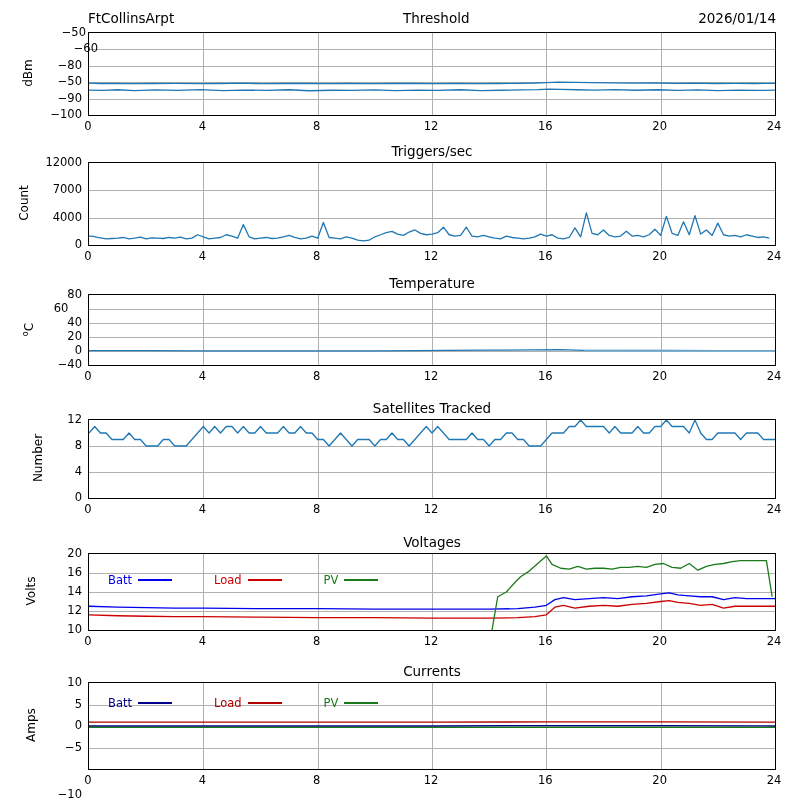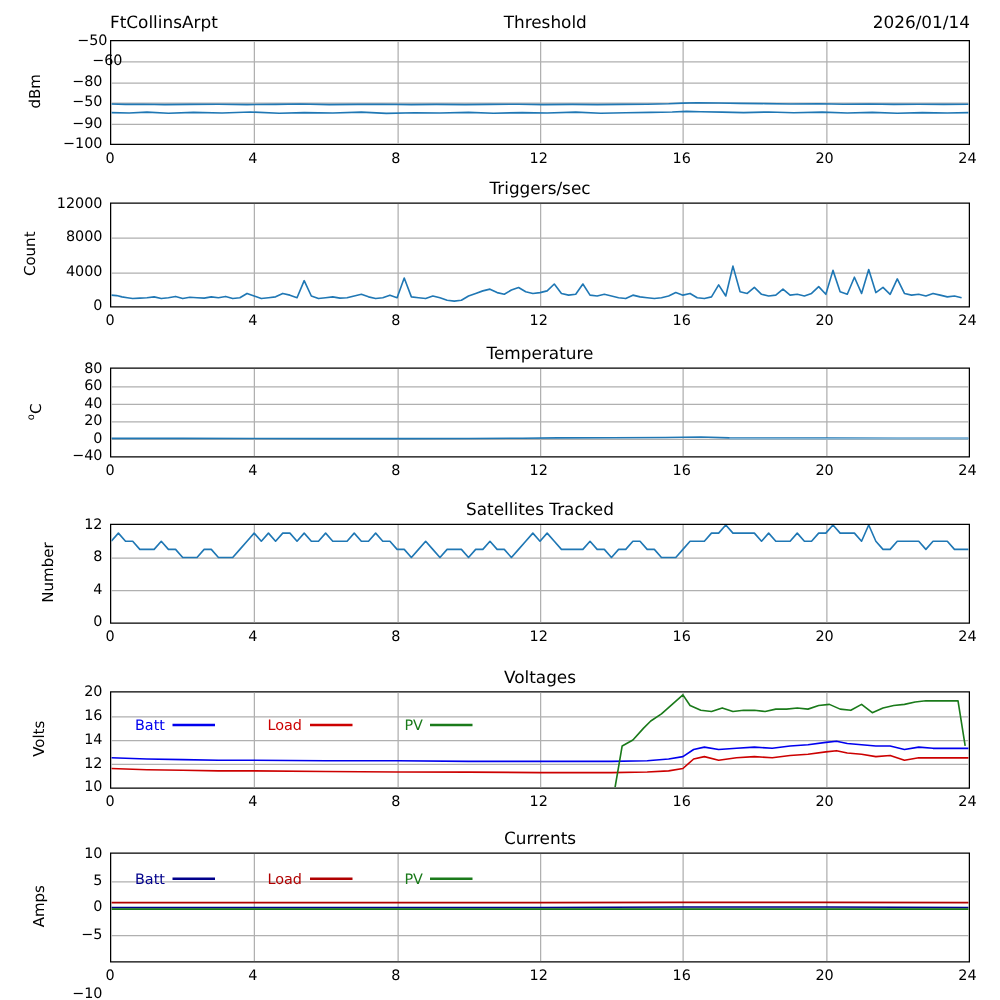--- a/index.html
+++ b/index.html
@@ -256,34 +256,34 @@
     <div class="ytick" style="left: 44px; width: 42px; top: 32px; position: absolute;">−50</div>
     <div class="xtick" style="left: 88px; top: 119px;">0</div>
     <div class="xtick" style="left: 202.333px; top: 119px;">4</div>
     <div class="xtick" style="left: 316.667px; top: 119px;">8</div>
     <div class="xtick" style="left: 431px; top: 119px;">12</div>
     <div class="xtick" style="left: 545.333px; top: 119px;">16</div>
     <div class="xtick" style="left: 659.667px; top: 119px;">20</div>
     <div class="xtick" style="left: 774px; top: 119px;">24</div>
     <div class="ytick" style="left: 40px; width: 42px; top: 244px; position: absolute;">0</div>
     <div class="ytick" style="left: 40px; width: 42px; top: 216.667px; position: absolute;">4000</div>
-    <div class="ytick" style="left: 40px; width: 42px; top: 189.333px; position: absolute;">8000</div>
+    <div class="ytick" style="left: 40px; width: 42px; top: 189.333px; position: absolute;">7000</div>
     <div class="ytick" style="left: 40px; width: 42px; top: 162px; position: absolute;">12000</div>
     <div class="xtick" style="left: 88px; top: 249px;">0</div>
     <div class="xtick" style="left: 202.333px; top: 249px;">4</div>
     <div class="xtick" style="left: 316.667px; top: 249px;">8</div>
     <div class="xtick" style="left: 431px; top: 249px;">12</div>
     <div class="xtick" style="left: 545.333px; top: 249px;">16</div>
     <div class="xtick" style="left: 659.667px; top: 249px;">20</div>
     <div class="xtick" style="left: 774px; top: 249px;">24</div>
     <div class="ytick" style="left: 40px; width: 42px; top: 364px; position: absolute;">−40</div>
     <div class="ytick" style="left: 40px; width: 42px; top: 350px; position: absolute;">0</div>
     <div class="ytick" style="left: 40px; width: 42px; top: 336px; position: absolute;">20</div>
     <div class="ytick" style="left: 40px; width: 42px; top: 322px; position: absolute;">40</div>
-    <div class="ytick" style="left: 40px; width: 42px; top: 308px; position: absolute;">60</div>
+    <div class="ytick" style="left: 40px; width: 42px; top: 308px; position: absolute; text-align: center;">60</div>
     <div class="ytick" style="left: 40px; width: 42px; top: 294px; position: absolute;">80</div>
     <div class="xtick" style="left: 88px; top: 369px;">0</div>
     <div class="xtick" style="left: 202.333px; top: 369px;">4</div>
     <div class="xtick" style="left: 316.667px; top: 369px;">8</div>
     <div class="xtick" style="left: 431px; top: 369px;">12</div>
     <div class="xtick" style="left: 545.333px; top: 369px;">16</div>
     <div class="xtick" style="left: 659.667px; top: 369px;">20</div>
     <div class="xtick" style="left: 774px; top: 369px;">24</div>
     <div class="ytick" style="left: 40px; width: 42px; top: 497px; position: absolute;">0</div>
     <div class="ytick" style="left: 40px; width: 42px; top: 471px; position: absolute;">4</div>

